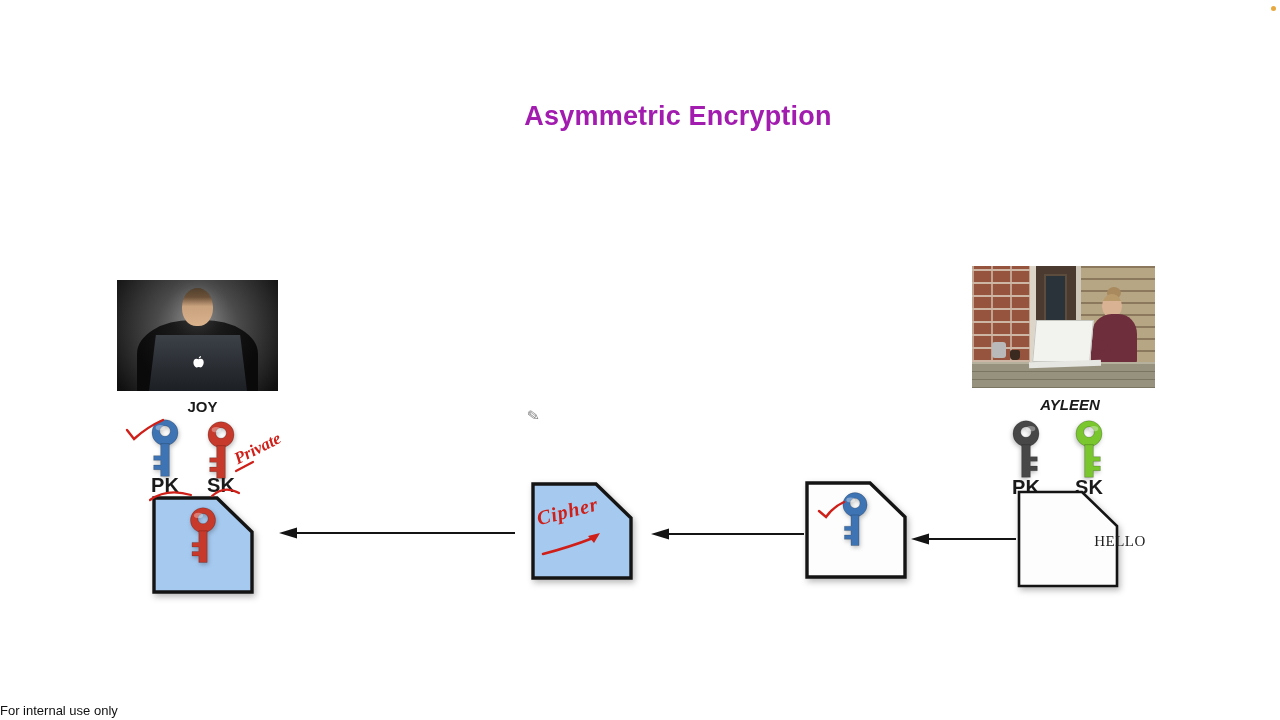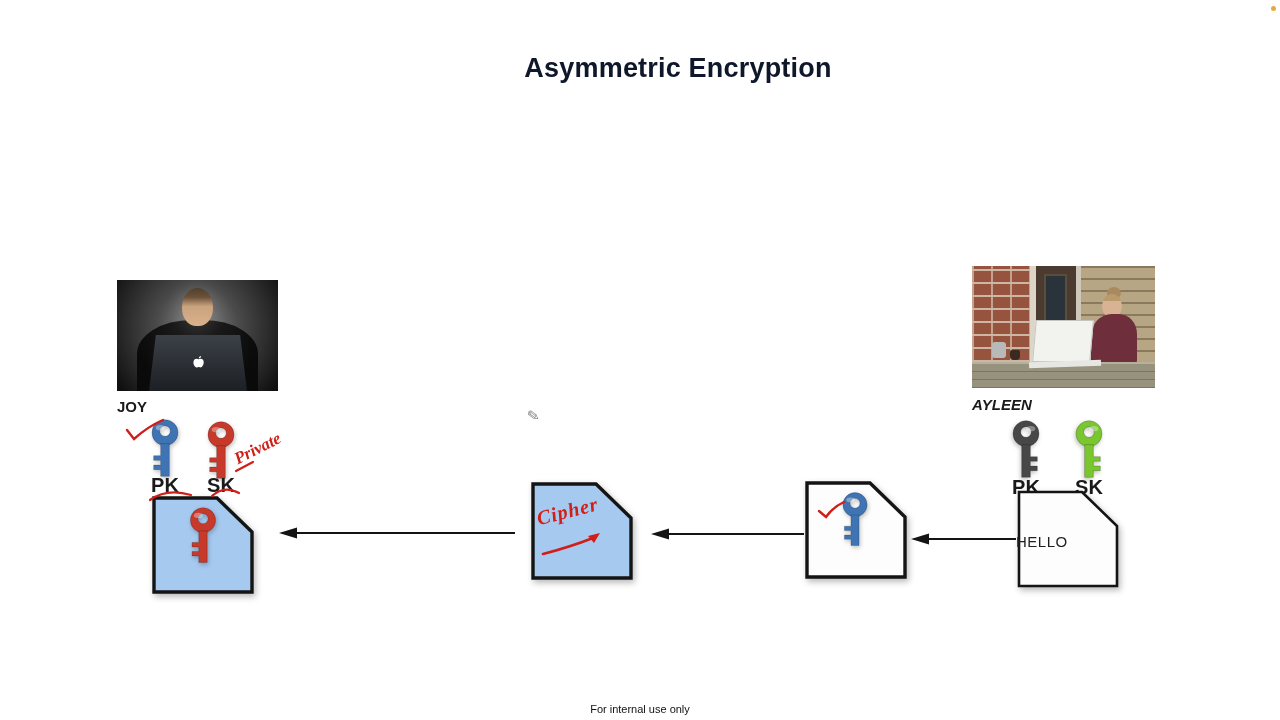--- a/index.html
+++ b/index.html
@@ -7,39 +7,39 @@
     font-family:"Liberation Sans", sans-serif; }
   #canvas { position:relative; width:1280px; height:720px; background:#ffffff; }
 
   .abs { position:absolute; }
 
   #title { left:76px; right:0; top:53px; text-align:center;
     font-size:27px; font-weight:bold; letter-spacing:0.2px; }
 
   #record-dot { left:1271px; top:6px; width:5px; height:5px; border-radius:50%; }
 
-  .name-label { font-size:15px; font-weight:bold; color:#1a1a1a; }
+  .name-label { font-size:15px; font-weight:bold; color:#1a1a1a; text-align:center; }
   .key-label  { font-size:20px; font-weight:bold; color:#1a1a1a; text-align:center; width:46px; }
 
   .doc-svg { filter:drop-shadow(2px 3px 3px rgba(0,0,0,0.28)); }
   .key-svg { filter:drop-shadow(1px 2px 2px rgba(0,0,0,0.25)); }
   .flipped { transform:scaleX(-1); }
 
   #overlay { left:0; top:0; width:1280px; height:720px; pointer-events:none; }
 
   .handwriting { font-family:"Liberation Serif", serif; font-style:italic; font-weight:bold; }
   #private-note { left:240px; top:449px; font-size:17px; transform:rotate(-27deg); transform-origin:left bottom; }
   #cipher-note  { left:540px; top:507px; font-size:20px; transform:rotate(-14deg); transform-origin:left bottom; letter-spacing:1px; }
 
-  #hello-text { left:1016px; top:533px; width:104px; text-align:left;
-    font-size:15px; letter-spacing:0.5px; color:#1f1f1f; }
+  #hello-text { left:1068px; top:533px; width:104px; text-align:center;
+    font-size:15px; letter-spacing:0.5px; color:#1f1f1f;font-family:Liberation Serif, serif; }
 
   #pencil-cursor { left:527px; top:407px; font-size:15px; color:#8a8a8a; transform:rotate(-8deg); }
 
-  #footer { left:0; right:0; top:703px; text-align:center; font-size:11px; color:#101010; }
+  #footer { left:0; right:0; top:703px; text-align:left; font-size:13px; color:#101010; }
 
   
   #joy-photo { left:117px; top:280px; width:161px; height:111px; overflow:hidden;
     background:radial-gradient(circle at 50% 42%, #8a8a8a 0%, #4a4a4a 40%, #101010 95%); }
   #joy-head { position:absolute; left:65px; top:8px; width:31px; height:38px;
     border-radius:50% 50% 46% 46%;
     background:linear-gradient(180deg,#51402d 0%,#6b5138 24%,#c9a27e 48%,#dab28c 100%);
     box-shadow:0 0 20px rgba(255,255,255,0.15); }
   #joy-body { position:absolute; left:20px; top:40px; width:121px; height:75px;
     border-radius:45% 45% 0 0;
@@ -76,21 +76,21 @@
     background:#97927e; border-top:2px solid #b5b19d;
     background-image:repeating-linear-gradient(0deg, rgba(70,65,50,.35) 0 1px, transparent 1px 8px); }
   #ay-cup { position:absolute; left:38px; top:84px; width:10px; height:10px; border-radius:2px 2px 4px 4px; background:#3a2a1f; }
   #ay-kettle { position:absolute; left:20px; top:76px; width:14px; height:16px; border-radius:3px; background:#b9b9b9; }
 </style>
 </head>
 <body>
 
 <div id="canvas">
 
-  <div id="title" class="abs" style="color: #0f172a;">Asymmetric Encryption</div>
+  <div id="title" class="abs" style="color: #a21caf; margin-top: 48px;">Asymmetric Encryption</div>
 
   <div id="record-dot" class="abs" style="background: rgb(231, 169, 62);"></div>
 
   <div id="joy-photo" class="abs">
     <div id="joy-body"></div>
     <div id="joy-head"></div>
     <div id="joy-laptop">
       <svg width="13" height="15" viewBox="0 0 12 13">
         <path fill="#ffffff" d="M6.2 2.6 C6.3 1.4 7.3 0.5 8.4 0.4 C8.5 1.6 7.4 2.6 6.2 2.6 Z
                  M6 3.4 C6.8 3.4 7.3 3 8.2 3 C9.7 3 10.8 4.3 10.8 6.3 C10.8 8.8 9.3 11 7.9 11

